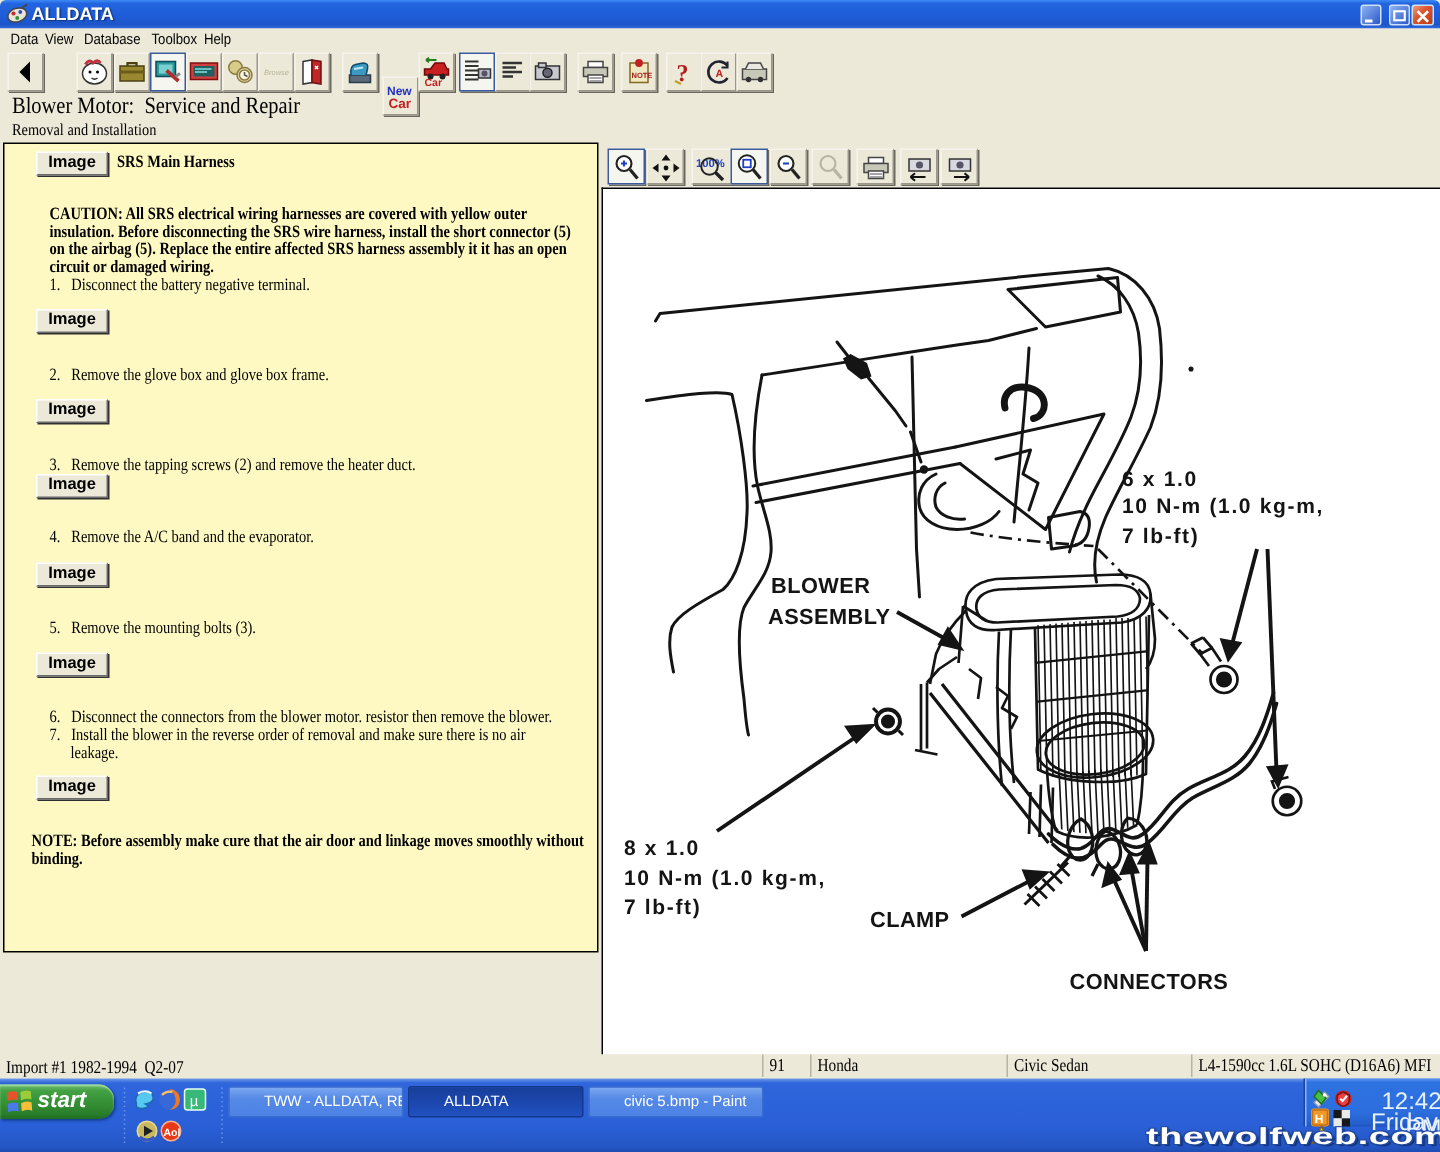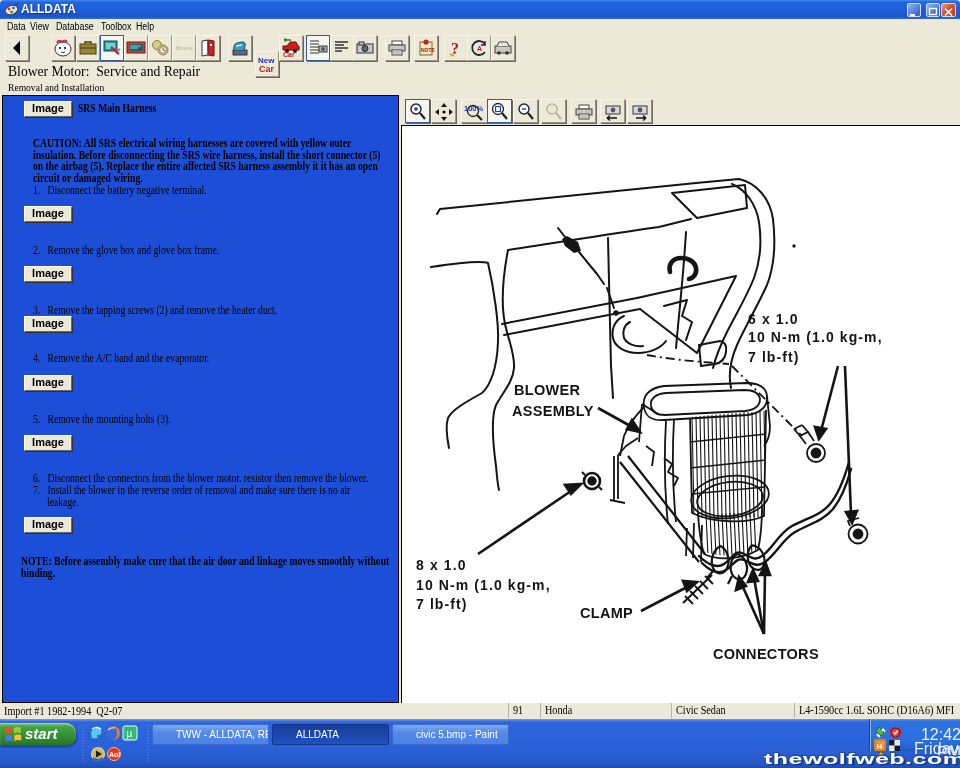--- a/index.html
+++ b/index.html
@@ -15,21 +15,21 @@
 #menubar{left:0;top:19px;width:960px;height:15px;background:#ece9d8;font-size:10px;color:#000;}
 #menubar span{position:absolute;top:2px;transform:scaleX(0.88);transform-origin:0 0;}
 
 #toolbar{left:0;top:34px;width:960px;height:29px;background:#ece9d8;}
 .tbx{position:absolute;top:35px;width:24px;height:26px;background:#ece9d8;border:1px solid;border-color:#f6f4ec #9a968a #9a968a #f6f4ec;box-shadow:1px 1px 0 #6a675e;box-sizing:border-box;}
 .tbx svg{position:absolute;left:1px;top:2px;}
 
 #hdr1{left:8px;top:62px;font-family:"Liberation Serif",serif;font-size:15.5px;color:#000;transform:scaleX(0.88);transform-origin:0 0;white-space:nowrap;}
 #hdr2{left:8px;top:81px;font-family:"Liberation Serif",serif;font-size:11px;color:#000;transform:scaleX(0.87);transform-origin:0 0;white-space:nowrap;}
 
-#lpanel{left:2px;top:95px;width:397px;height:608px;background:#1d4ed8;border:1px solid #000;box-sizing:border-box;font-family:"Liberation Serif",serif;font-size:11.5px;color:#000;}
+#lpanel{left:2px;top:95px;width:397px;height:540px;background:#fef9c3;border:1px solid #000;box-sizing:border-box;font-family:"Liberation Serif",serif;font-size:11.5px;color:#000;}
 .imgbtn{position:absolute;left:21px;width:48px;height:16px;background:#ece9d8;border:1px solid;border-color:#fff #6a6a6a #6a6a6a #fff;box-shadow:1px 1px 0 #303030;box-sizing:border-box;text-align:center;font-family:"Liberation Sans",sans-serif;font-weight:bold;font-size:11px;line-height:13px;}
 .ltx{position:absolute;left:30px;white-space:nowrap;transform:scaleX(0.84);transform-origin:0 0;}
 .bold{font-weight:bold;}
 
 #rtoolbar{left:401px;top:95px;width:559px;height:30px;background:#ece9d8;}
 .rbx{position:absolute;top:99px;width:25px;height:24px;background:#ece9d8;border:1px solid;border-color:#f6f4ec #9a968a #9a968a #f6f4ec;box-shadow:1px 1px 0 #6a675e;box-sizing:border-box;}
 .rbx svg{position:absolute;left:2px;top:2px;}
 #canvas{left:401px;top:125px;width:559px;height:578px;background:#fff;border-left:1px solid #000;border-top:1px solid #000;box-sizing:border-box;}
 
 #statusbar{left:0;top:703px;width:960px;height:16px;background:#ece9d8;font-family:"Liberation Serif",serif;font-size:12px;}

